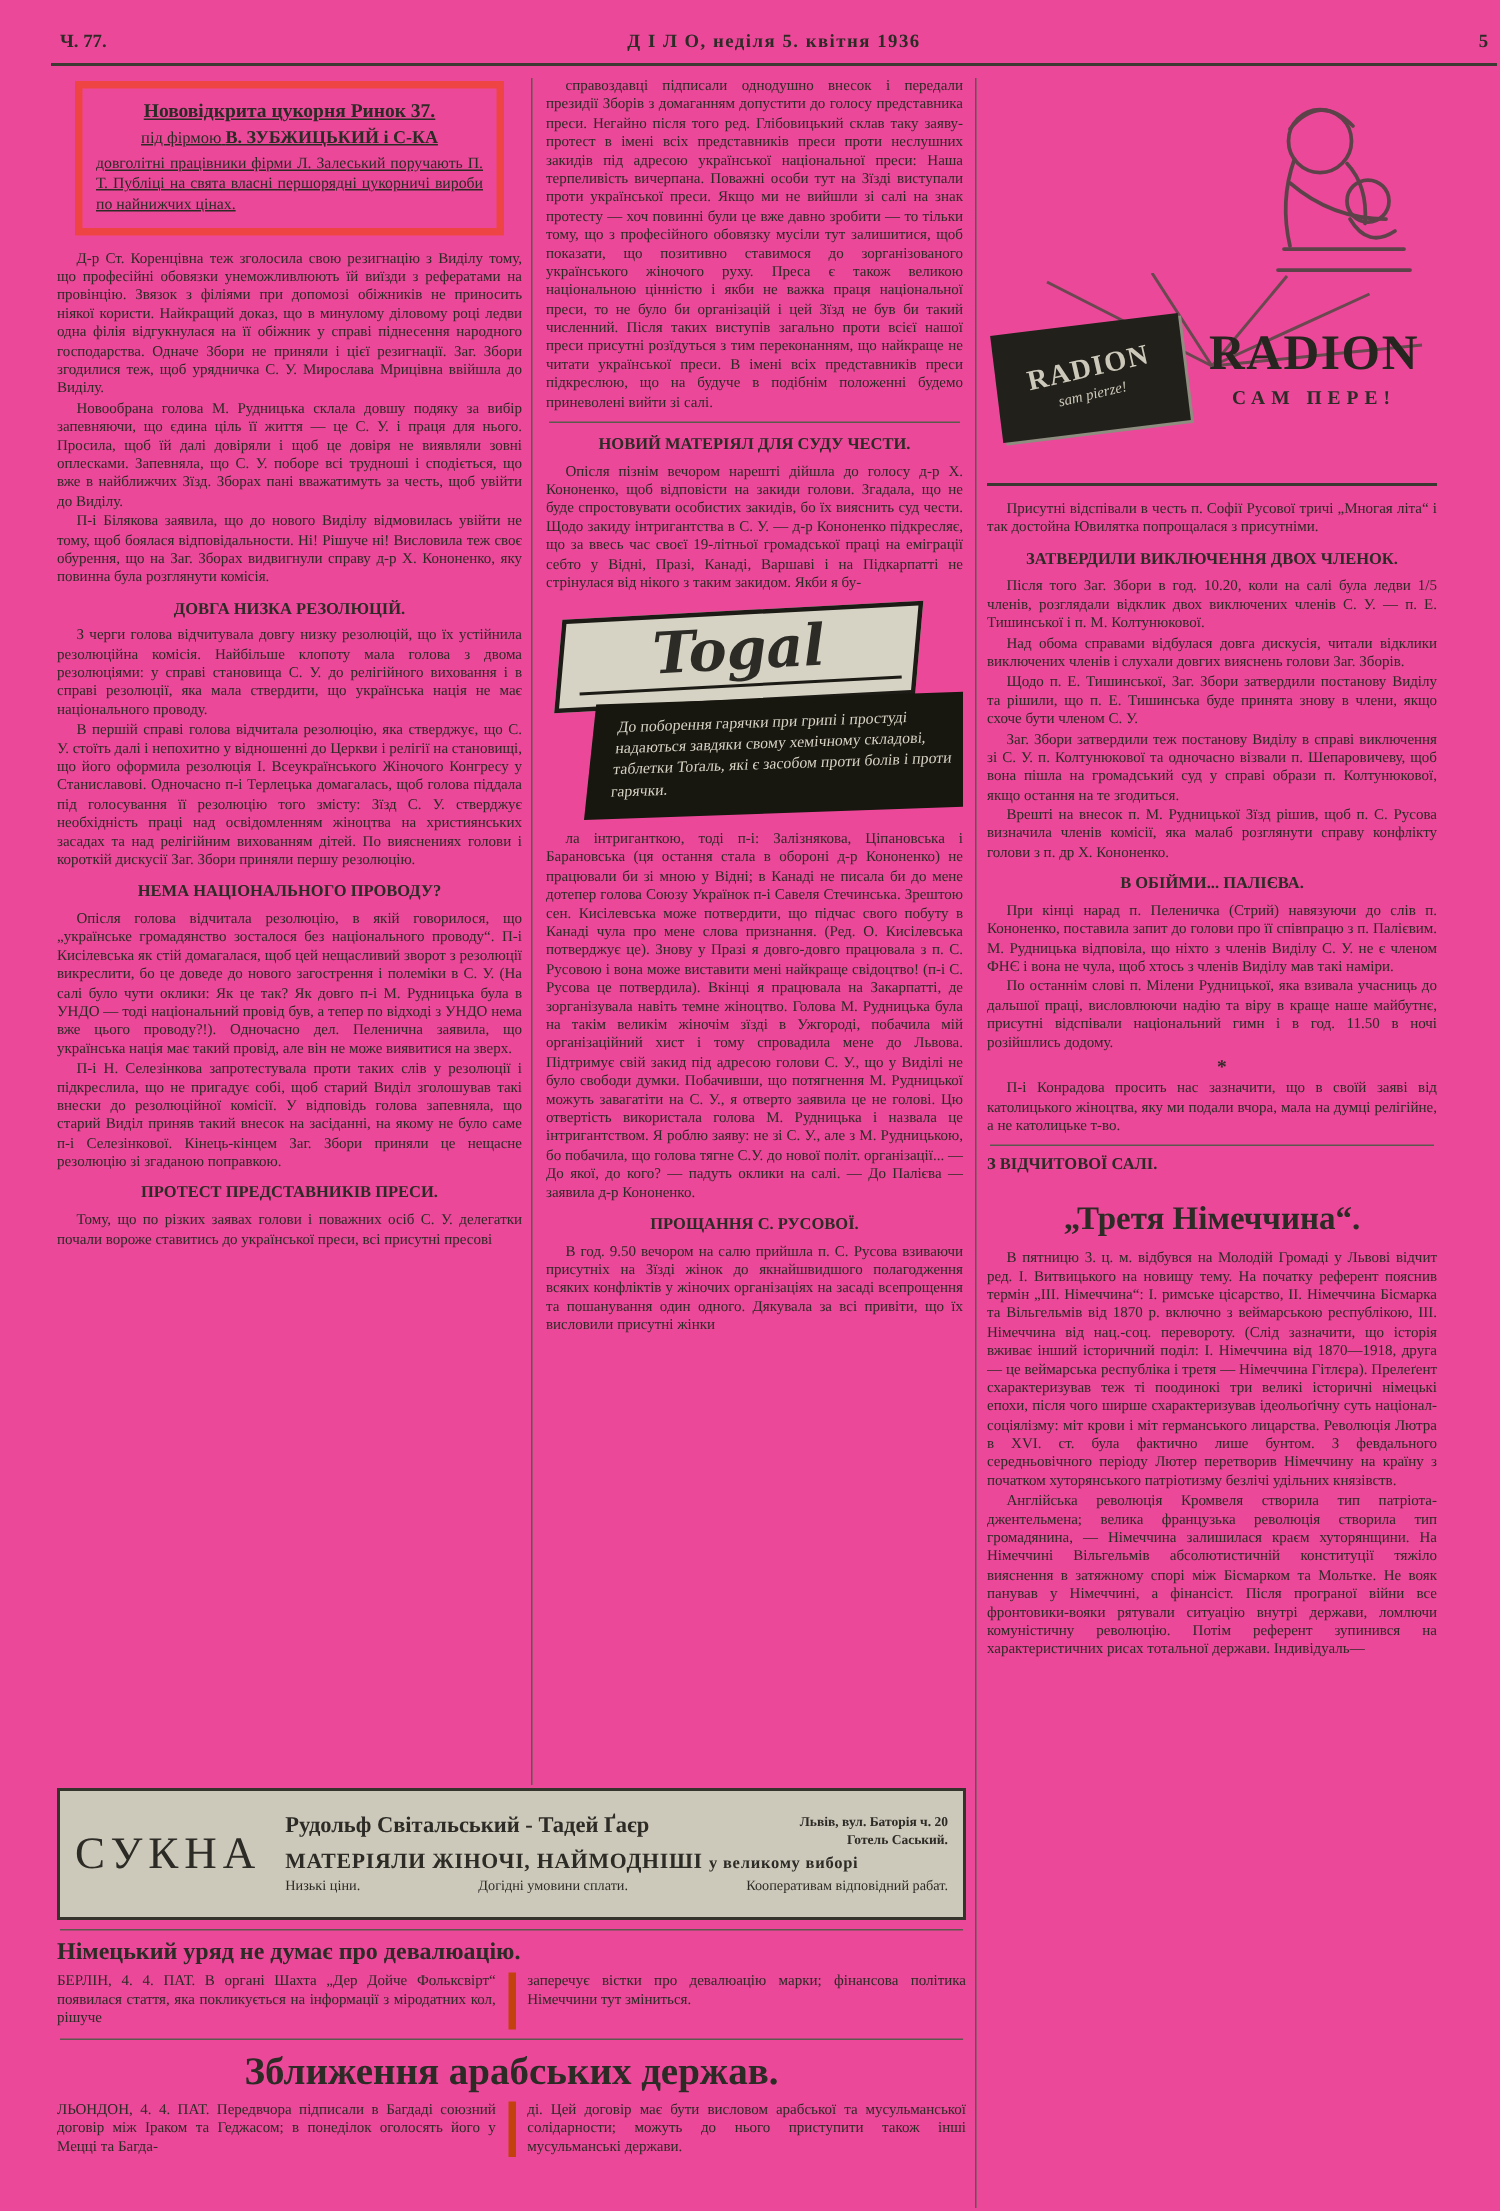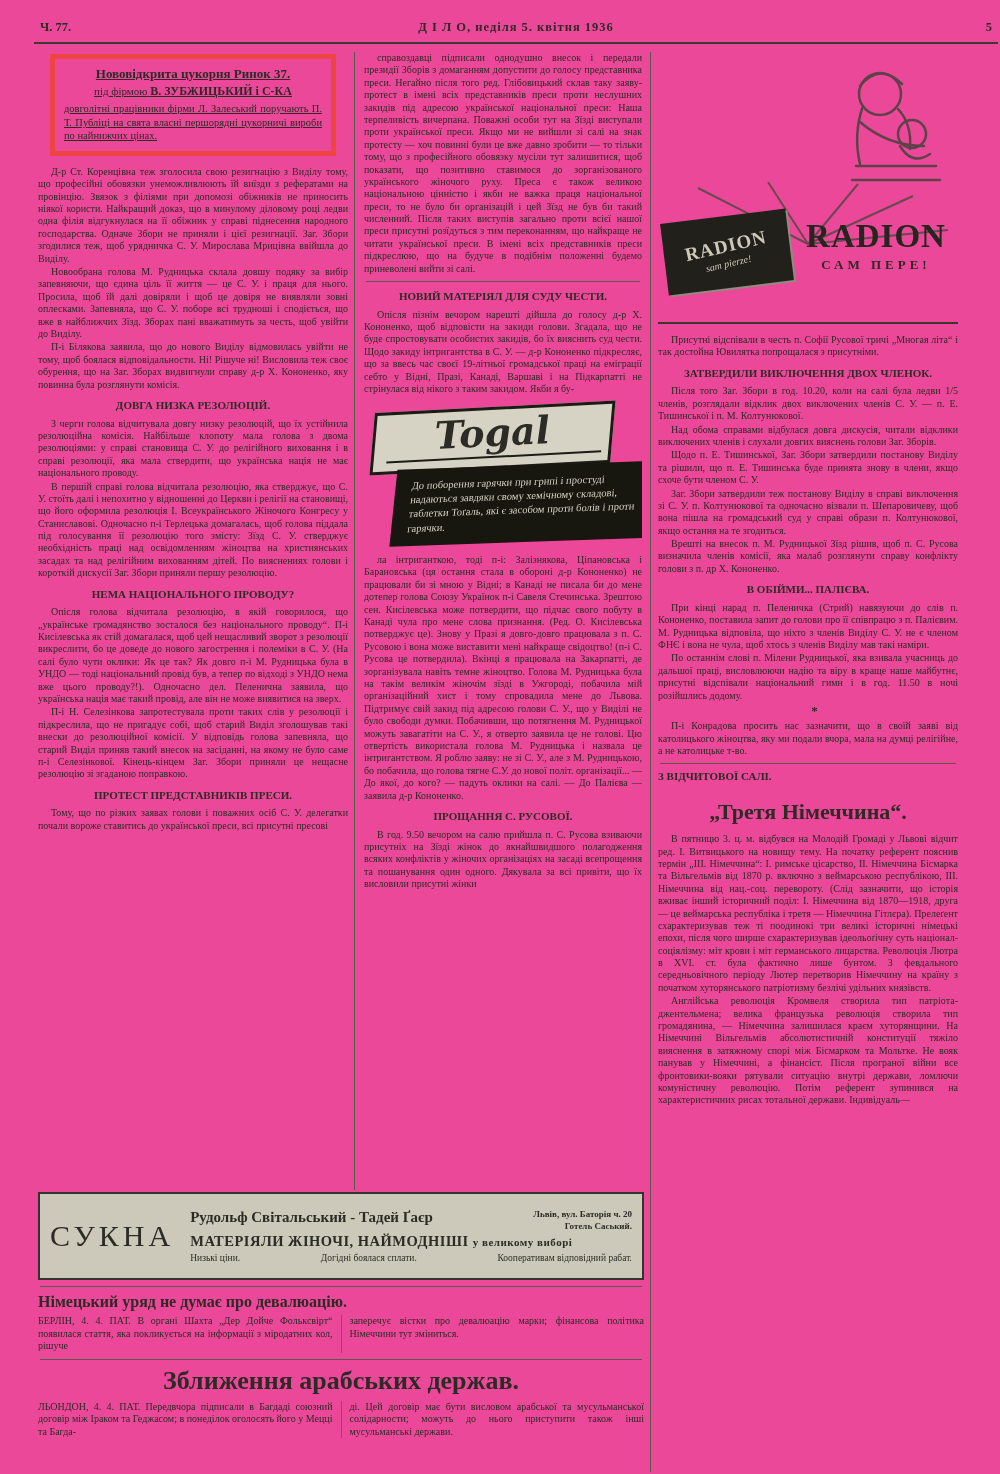--- a/index.html
+++ b/index.html
@@ -62,21 +62,21 @@
   .sukna-row1{display:flex;justify-content:space-between;align-items:flex-start;}
   .names{font-weight:bold;font-size:15px;white-space:nowrap;}
   .addr{font-size:9px;font-weight:bold;text-align:right;line-height:1.25;}
   .sukna-row2{font-weight:bold;font-size:14.5px;letter-spacing:.5px;margin-top:1px;}
   .sukna-row2 .sm{font-size:11px;}
   .sukna-row3{display:flex;justify-content:space-between;font-size:9.5px;margin-top:3px;}
   .bot-h1{font-size:16px;font-weight:bold;text-align:left;margin:5px 0 4px;}
   .bot-h2{font-size:26px;font-weight:bold;text-align:center;margin:6px 0 5px;}
   .bot-cols{display:flex;}
   .bot-col{width:50%;font-size:10px;line-height:1.25;text-align:justify;padding-right:8px;}
-  .bot-col.second{border-left:1px solid #c2410c;padding-left:8px;padding-right:0;}
+  .bot-col.second{border-left:5px solid #c2410c;padding-left:8px;padding-right:0;}
 </style>
 </head>
 <body>
 
 <div class="page">
 
   <header class="masthead">
     <span class="issue">Ч. 77.</span>
     <span class="mtitle">Д І Л О,  неділя 5. квітня 1936</span>
     <span class="pageno">5</span>
@@ -191,21 +191,21 @@
             <span>Львів, вул. Баторія ч. 20</span><br>
             <span>Готель Саський.</span>
           </span>
         </div>
         <div class="sukna-row2">
           <span>МАТЕРІЯЛИ ЖІНОЧІ, НАЙМОДНІШІ</span>
           <span class="sm">у великому виборі</span>
         </div>
         <div class="sukna-row3">
           <span>Низькі ціни.</span>
-          <span>Догідні боялася сплати.</span>
+          <span>Догідні умовини сплати.</span>
           <span>Кооперативам відповідний рабат.</span>
         </div>
       </div>
     </div>
 
     <div class="rule"></div>
 
     <article>
       <h2 class="bot-h1">Німецький уряд не думає про девалюацію.</h2>
       <div class="bot-cols">

